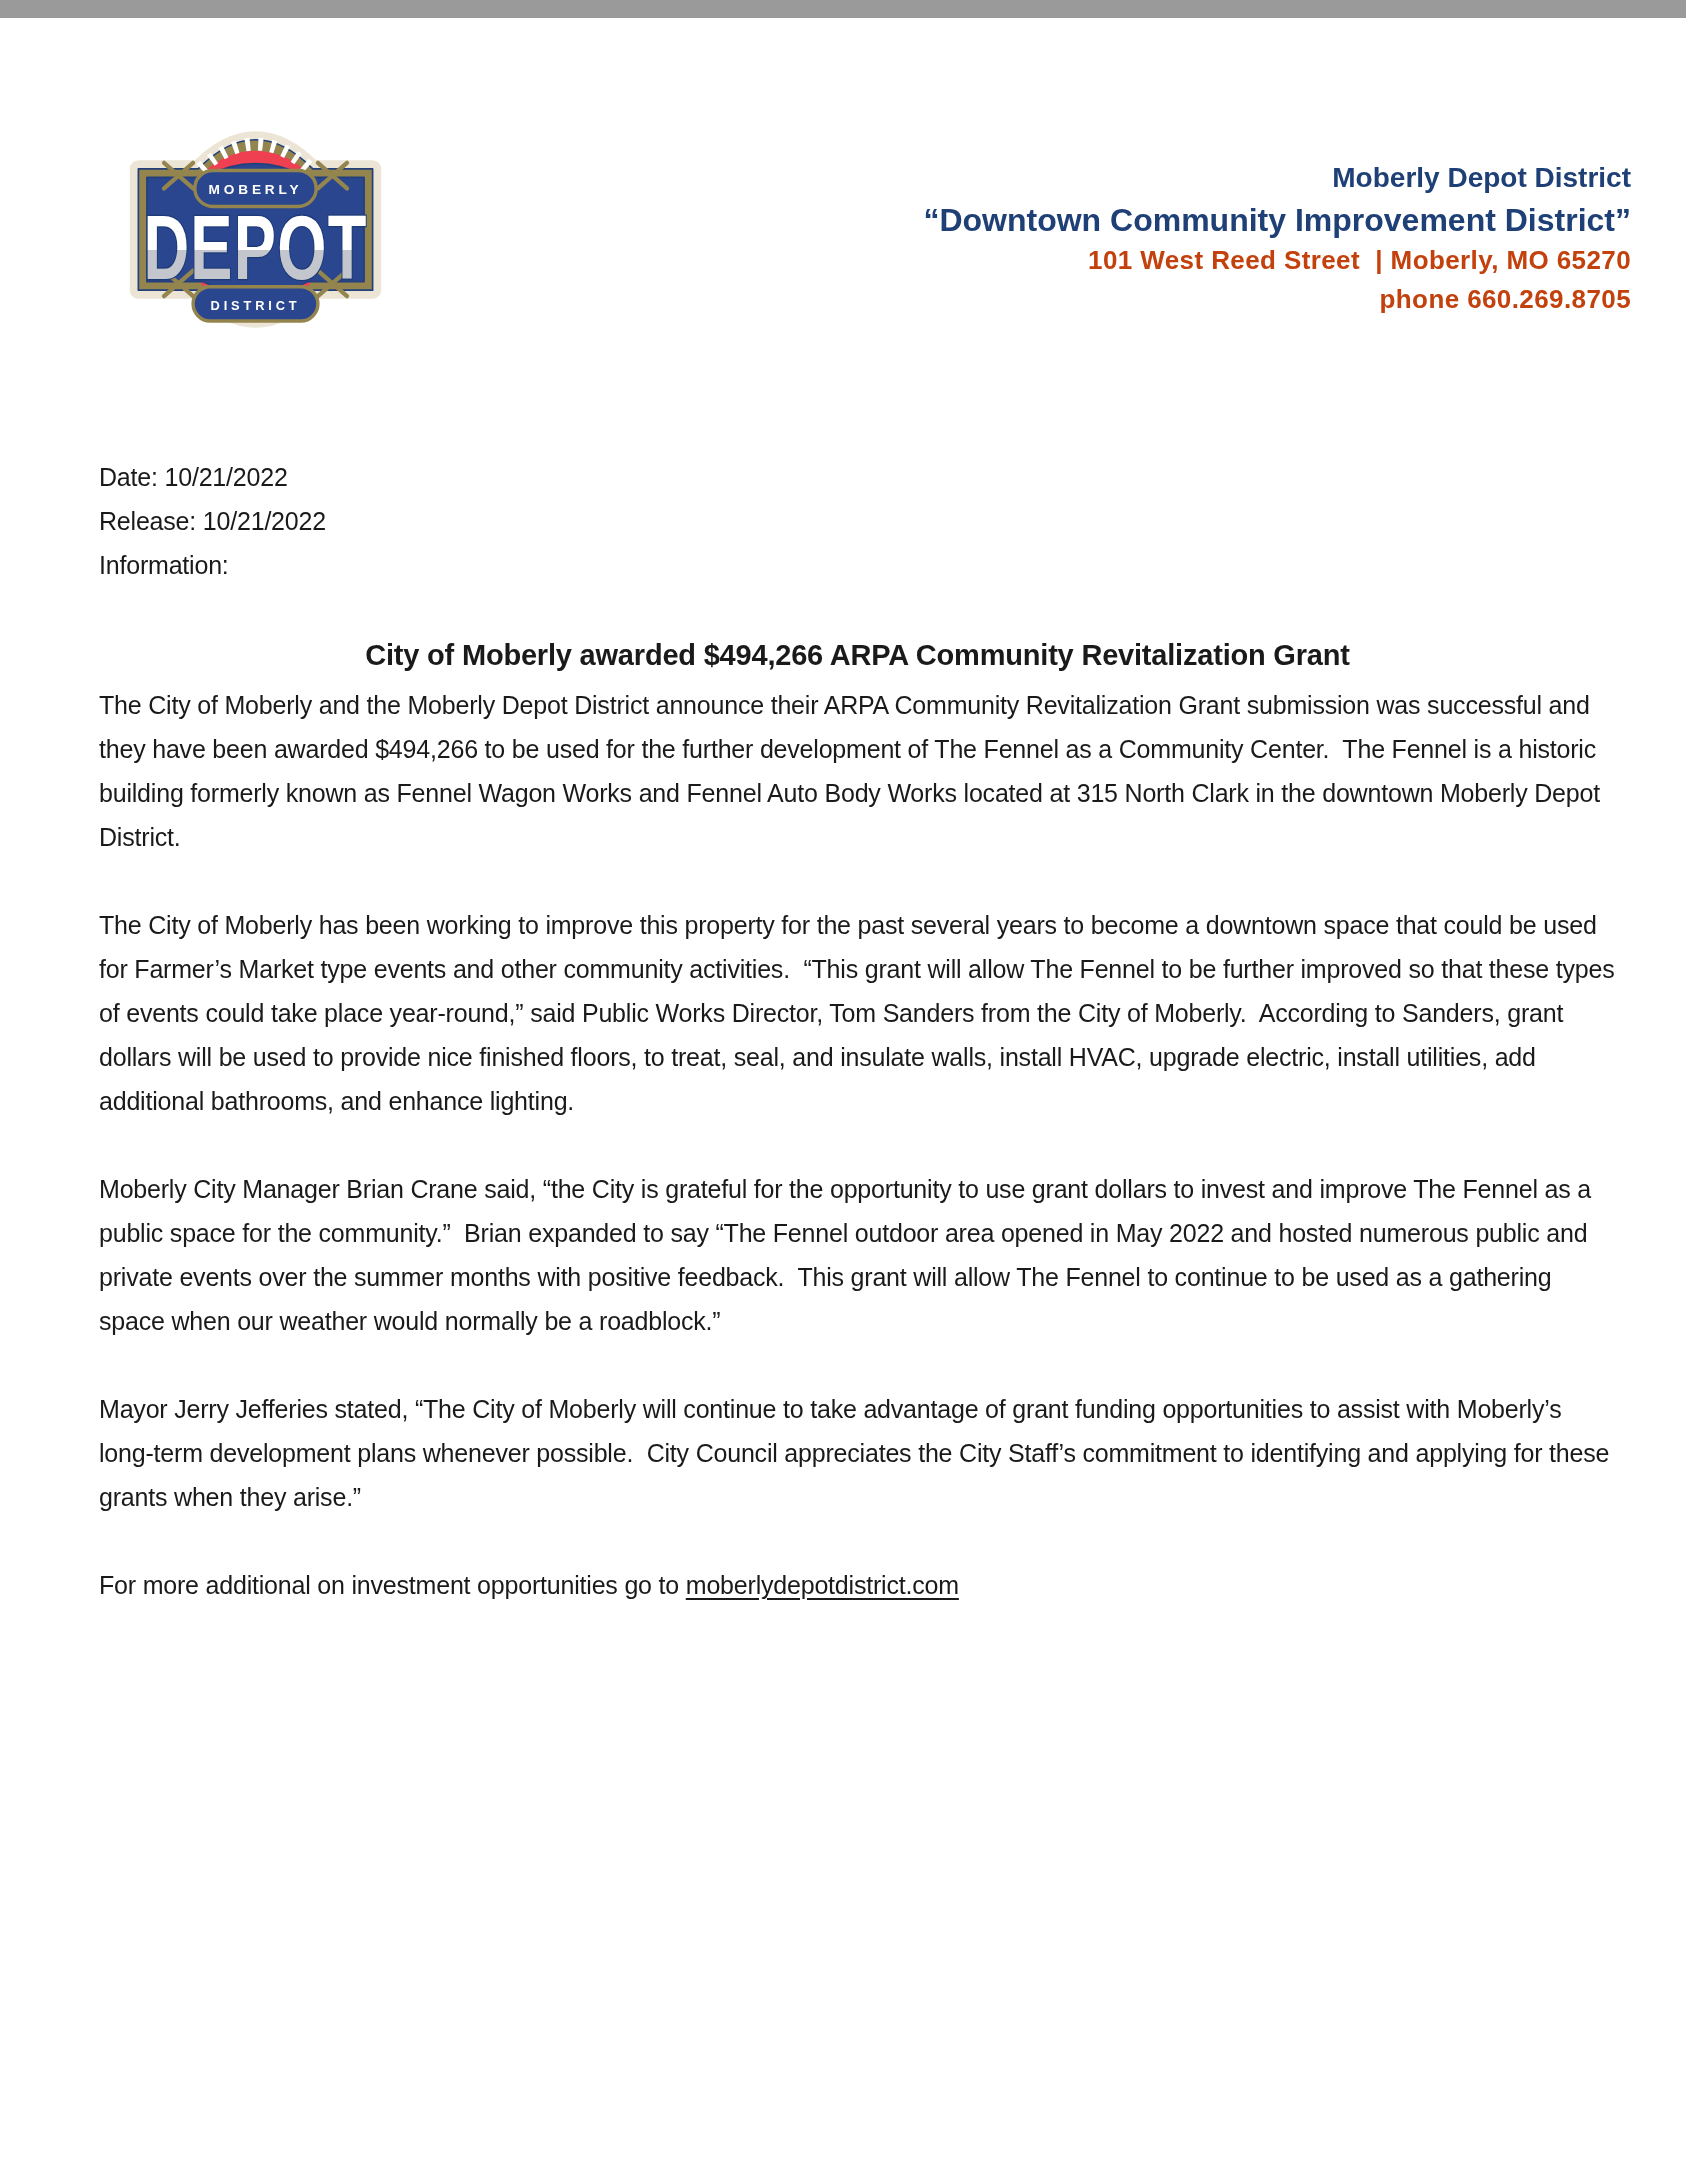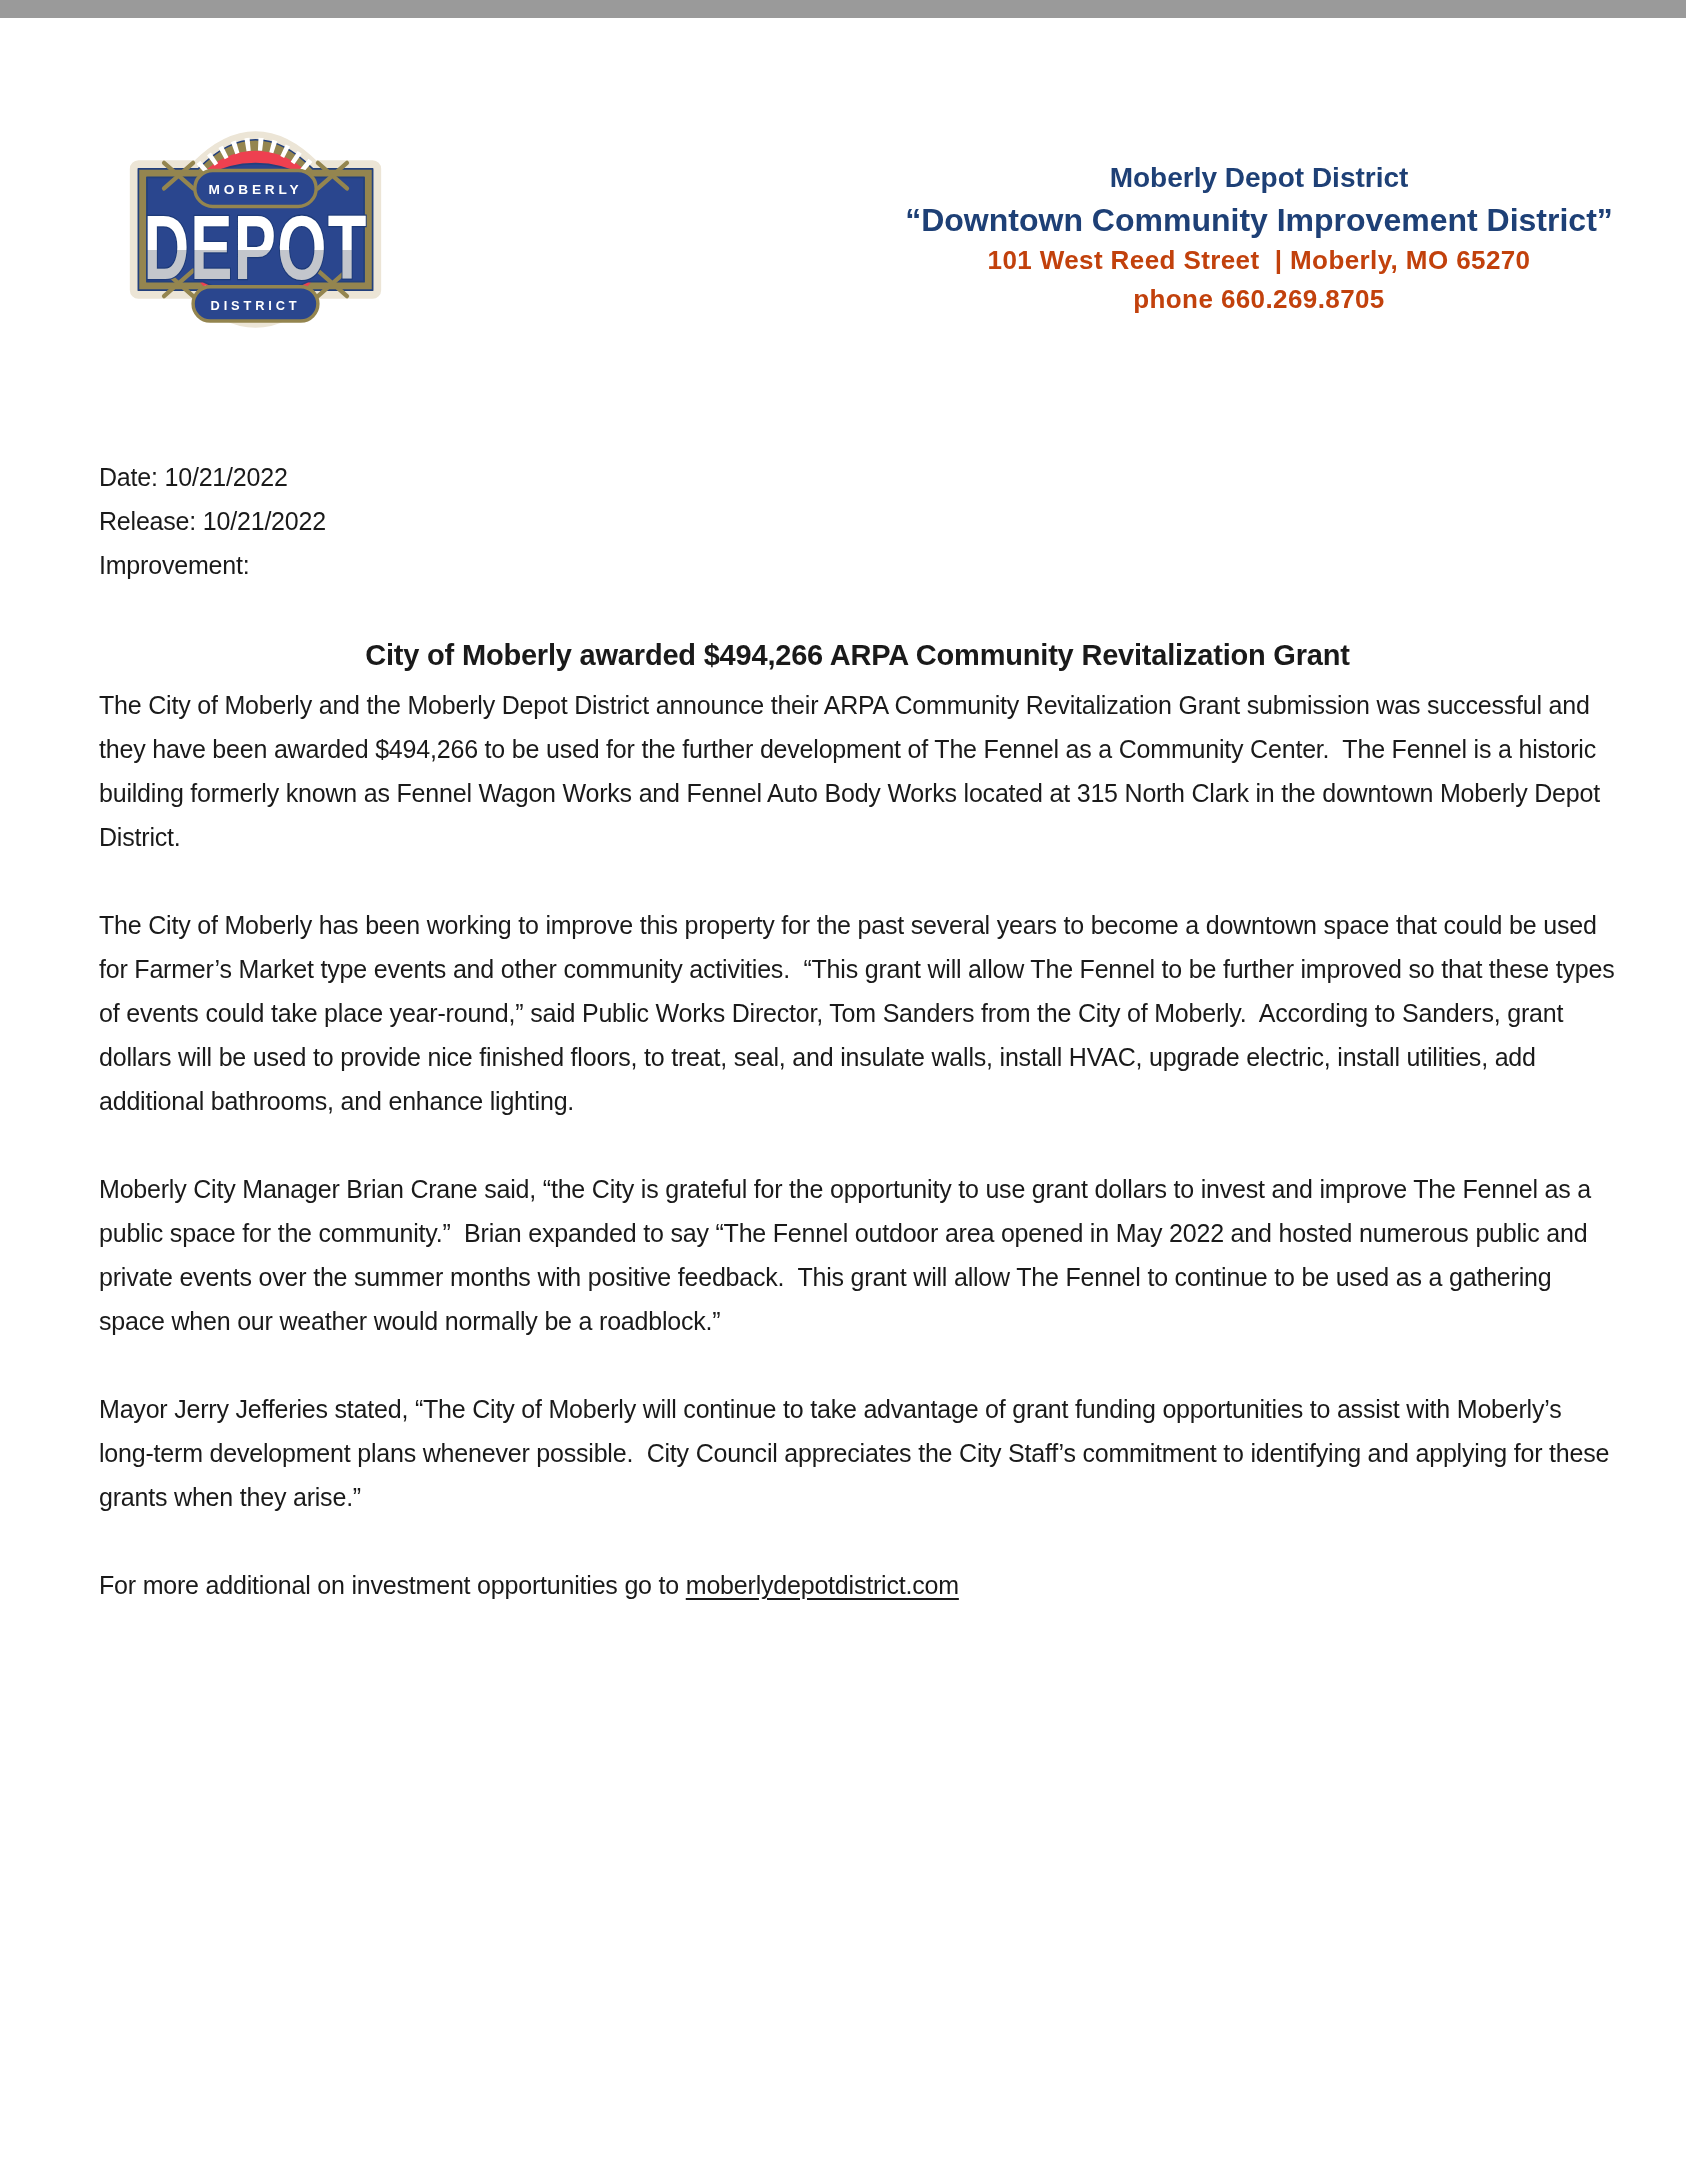--- a/index.html
+++ b/index.html
@@ -26,23 +26,23 @@
   .logo-wrap svg { width:100%; height:100%; display:block; }
   .logo-wrap text {
     font-family: "Liberation Sans", sans-serif;
     font-weight: bold;
   }
 
   
   .letterhead {
     position: absolute;
     top: 139px;
-    right: 99px;
+    right: 84px;
     width: 714px;
-    text-align: center;
+    text-align: right;
   }
   .letterhead .org {
     font-size: 28px;
     font-weight: bold;
     color: #1e4076;
     line-height: 42px;
   }
   .letterhead .tagline {
     font-size: 32px;
     font-weight: bold;
@@ -148,21 +148,21 @@
     <div class="address">101 West Reed Street  | Moberly, MO 65270</div>
     <div class="phone">phone 660.269.8705</div>
   </div>
 
   <div class="body-block">
 
 
     <div class="meta-group">
       <div class="meta-line">Date: 10/21/2022</div>
       <div class="meta-line">Release: 10/21/2022</div>
-      <div class="meta-line">Improvement:</div>
+      <div class="meta-line">Information:</div>
     </div>
 
     <h1 class="headline">City of Moberly awarded $494,266 ARPA Community Revitalization Grant</h1>
 
     <p class="para">The City of Moberly and the Moberly Depot District announce their ARPA Community Revitalization Grant submission was successful and they have been awarded $494,266 to be used for the further development of The Fennel as a Community Center.  The Fennel is a historic building formerly known as Fennel Wagon Works and Fennel Auto Body Works located at 315 North Clark in the downtown Moberly Depot District.</p>
     <p class="para">The City of Moberly has been working to improve this property for the past several years to become a downtown space that could be used for Farmer’s Market type events and other community activities.  “This grant will allow The Fennel to be further improved so that these types of events could take place year-round,” said Public Works Director, Tom Sanders from the City of Moberly.  According to Sanders, grant dollars will be used to provide nice finished floors, to treat, seal, and insulate walls, install HVAC, upgrade electric, install utilities, add additional bathrooms, and enhance lighting.</p>
     <p class="para">Moberly City Manager Brian Crane said, “the City is grateful for the opportunity to use grant dollars to invest and improve The Fennel as a public space for the community.”  Brian expanded to say “The Fennel outdoor area opened in May 2022 and hosted numerous public and private events over the summer months with positive feedback.  This grant will allow The Fennel to continue to be used as a gathering space when our weather would normally be a roadblock.”</p>
     <p class="para">Mayor Jerry Jefferies stated, “The City of Moberly will continue to take advantage of grant funding opportunities to assist with Moberly’s long-term development plans whenever possible.  City Council appreciates the City Staff’s commitment to identifying and applying for these grants when they arise.”</p>
 
     <p class="closing"><span>For more additional on investment opportunities go to </span><a>moberlydepotdistrict.com</a></p>

